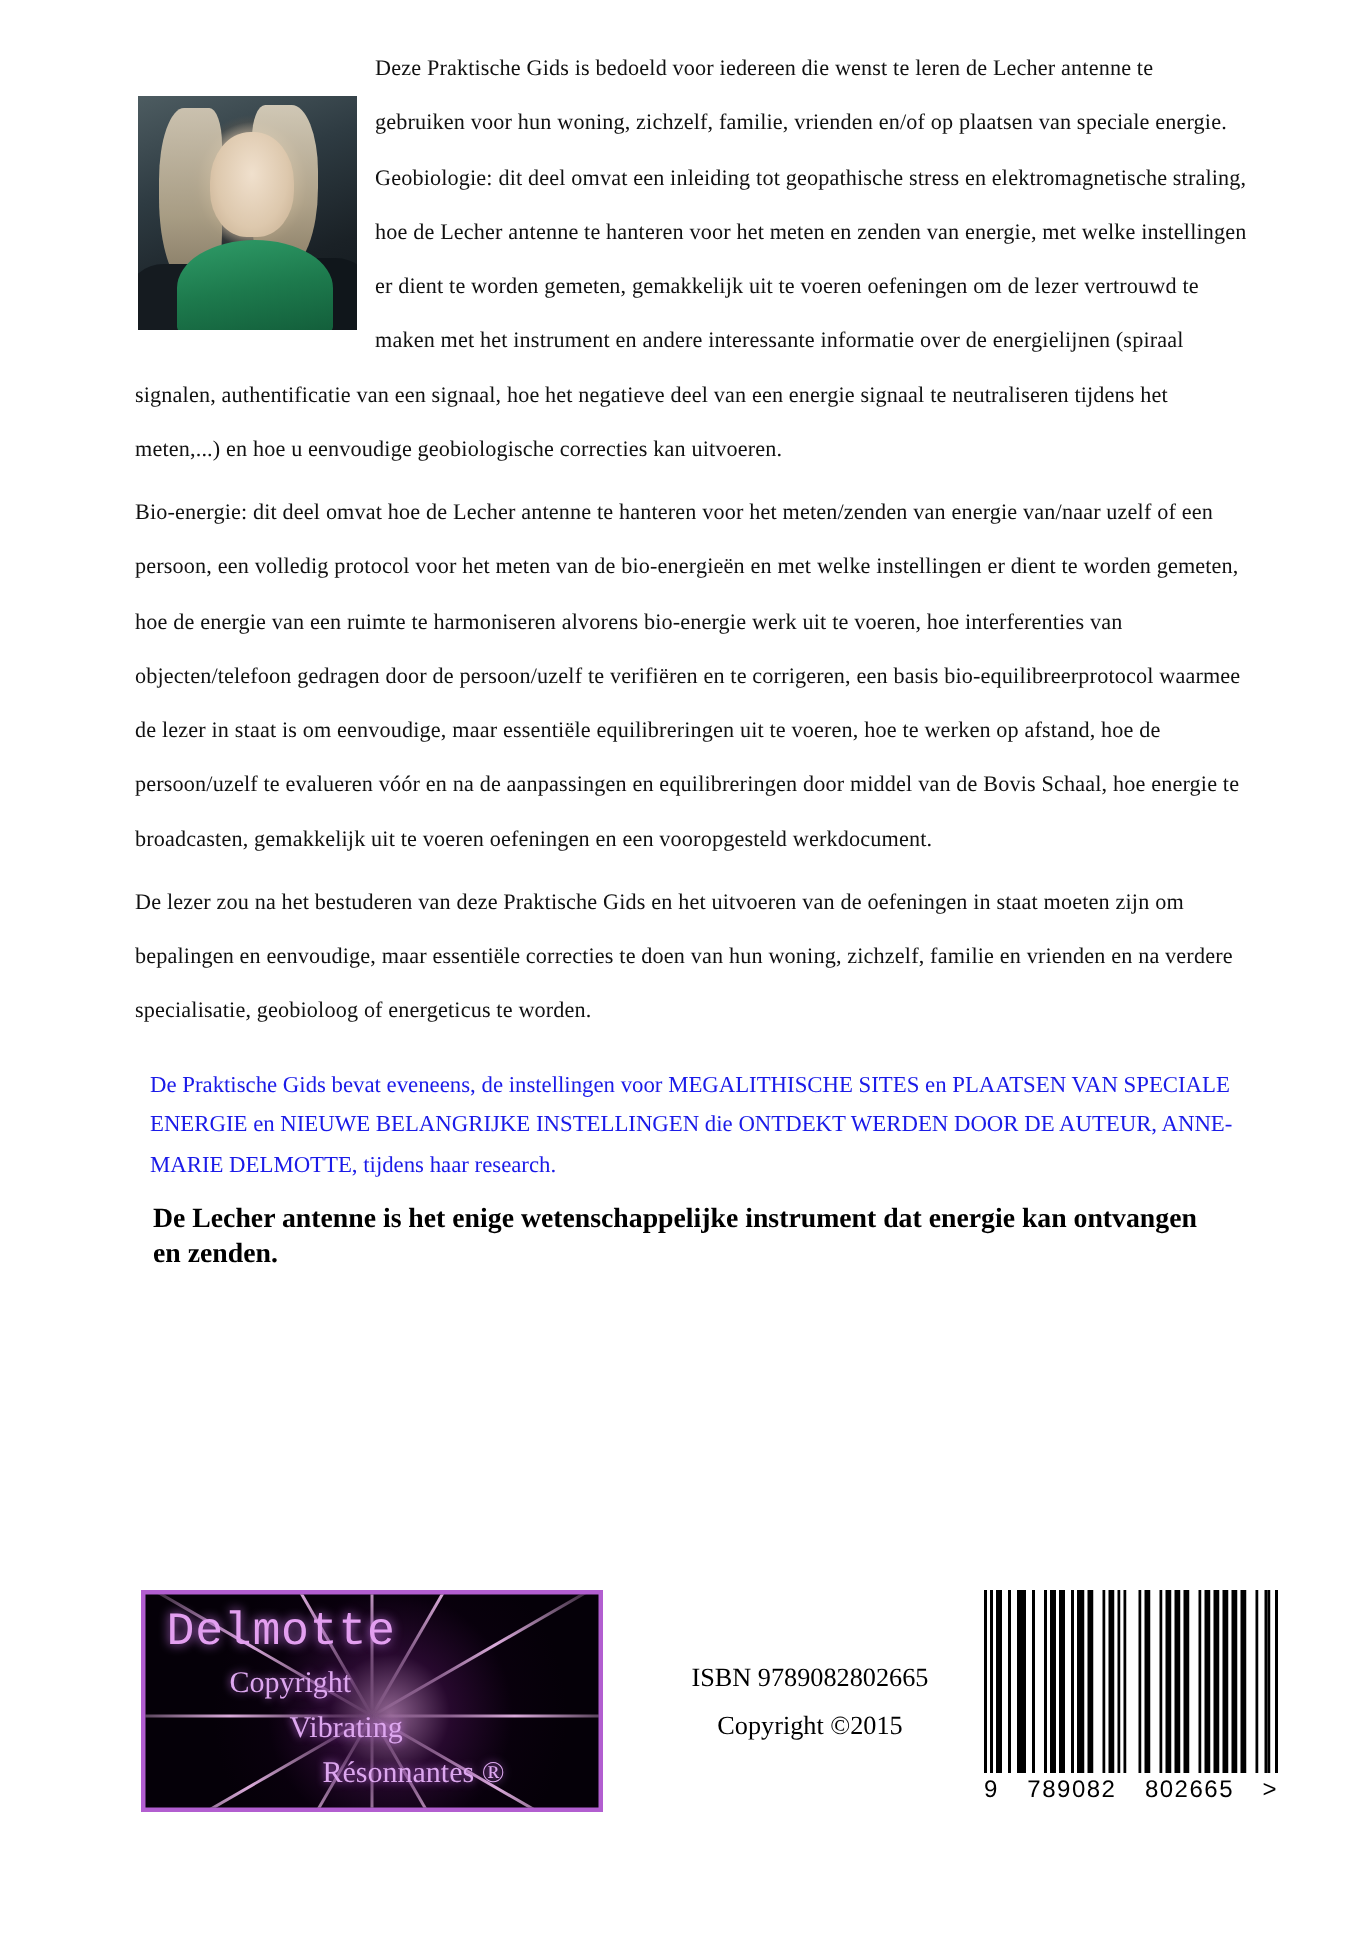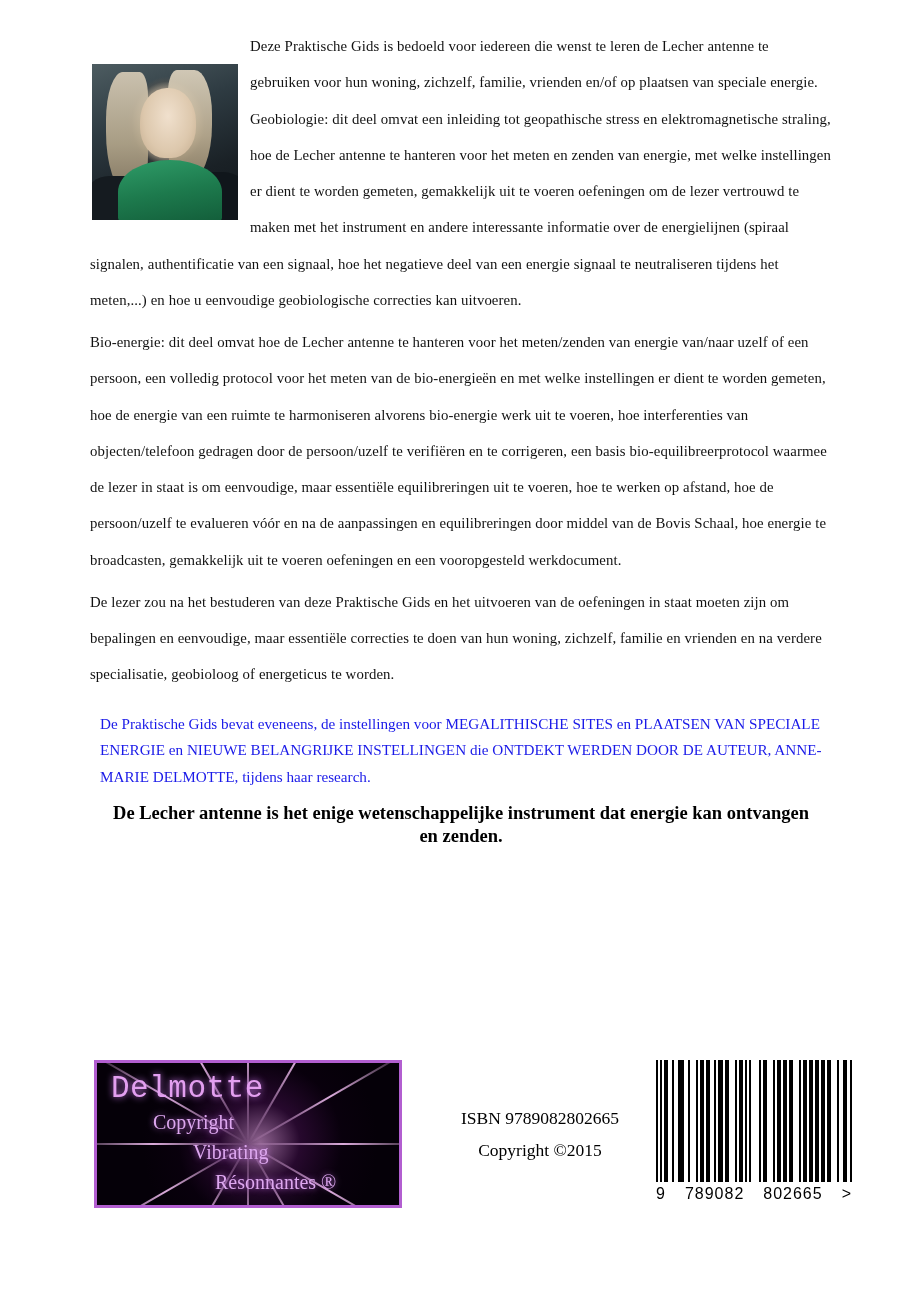--- a/index.html
+++ b/index.html
@@ -103,21 +103,21 @@
     font-family: "Liberation Serif", serif;
     font-size: 15.2px;
     line-height: 1.75;
     padding: 0 10px;
   }
   .bold-statement {
     margin-top: 12px;
     font-family: "Liberation Serif", serif;
     font-size: 18.5px;
     font-weight: bold;
-    text-align: center;
+    text-align: left;
     line-height: 1.25;
     color: #000000;
     padding: 0 12px;
   }
   .footer {
     position: absolute;
     left: 90px;
     top: 1060px;
     width: 760px;
     height: 180px;

